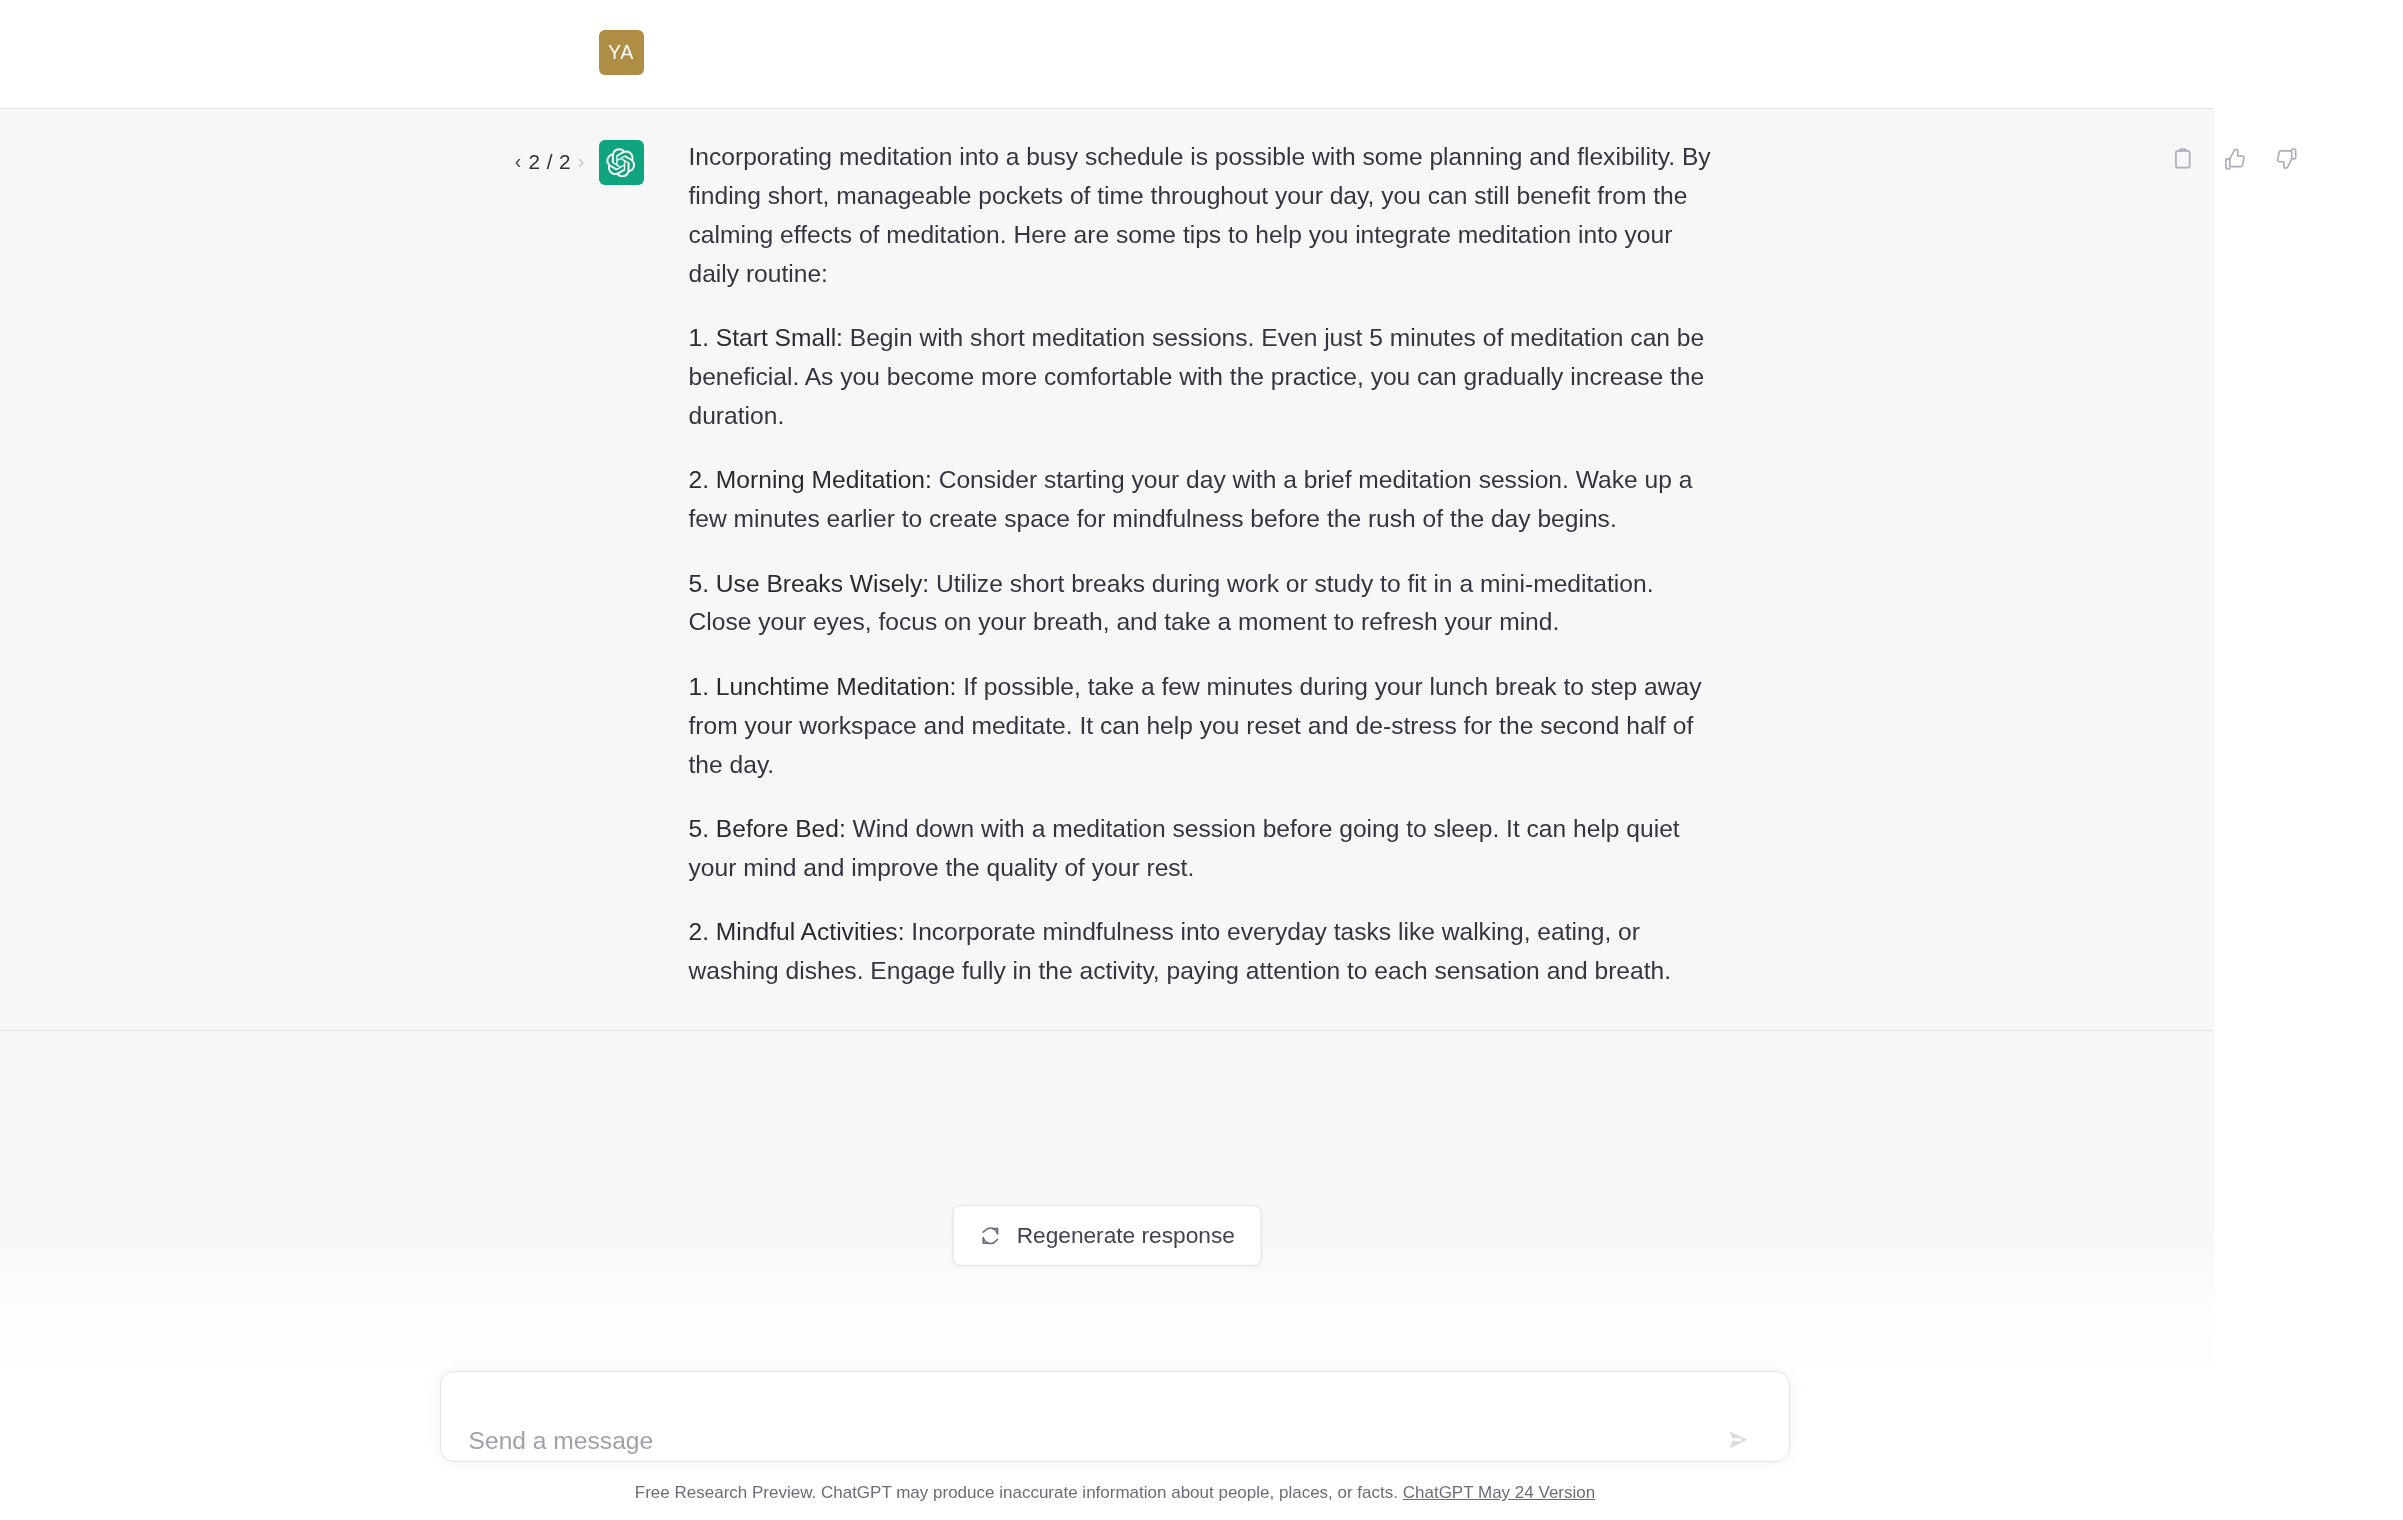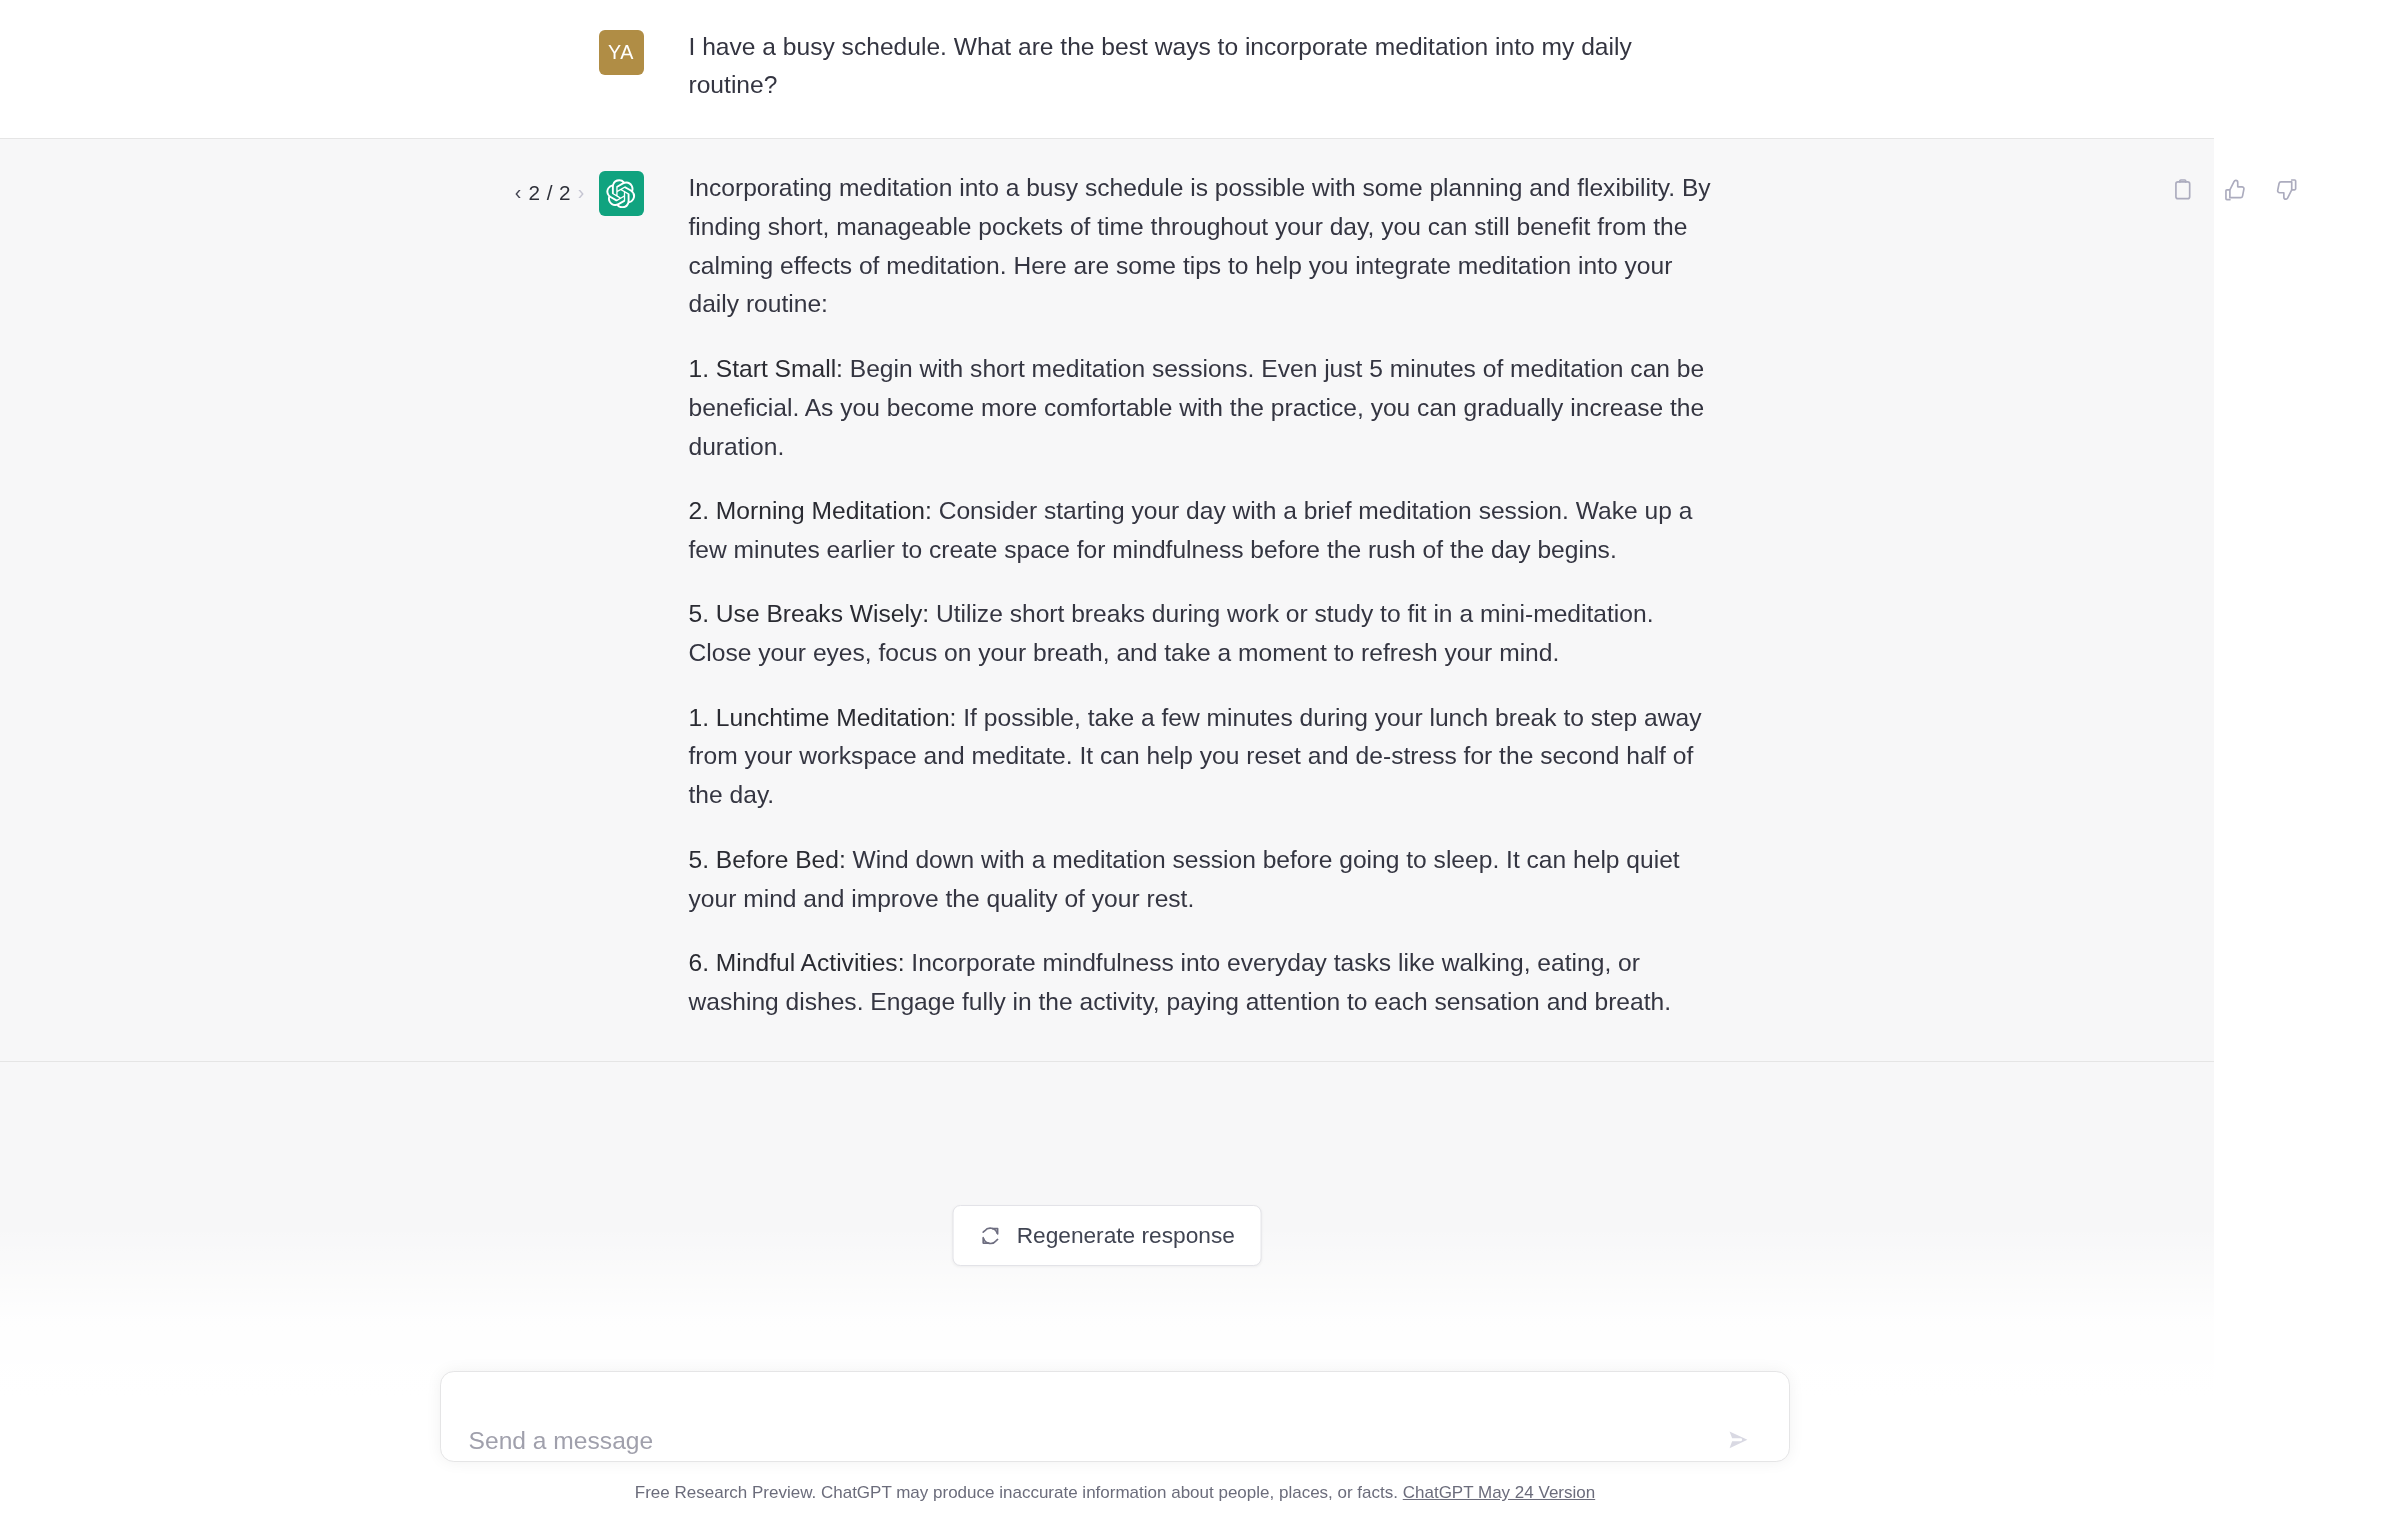--- a/index.html
+++ b/index.html
@@ -238,21 +238,20 @@
 
 <div class="app">
   <div class="scroll-area">
 
     <div class="msg-row user">
       <div class="msg-inner">
         <div class="gutter"></div>
         <div class="avatar user-avatar">
           <span>YA</span>
         </div>
-        <div class="content">I have a busy schedule. What are the best ways to incorporate meditation into my daily routine?</div>
       </div>
     </div>
 
     <div class="msg-row assistant">
       <div class="msg-inner">
 
         <div class="gutter">
           <div class="pagination">
             <span class="chev prev">‹</span>
             <span class="counter">2 / 2</span>
@@ -278,21 +277,21 @@
           <p>
             <b>5. Use Breaks Wisely:</b><span> Utilize short breaks during work or study to fit in a mini-meditation. Close your eyes, focus on your breath, and take a moment to refresh your mind.</span>
           </p>
           <p>
             <b>1. Lunchtime Meditation:</b><span> If possible, take a few minutes during your lunch break to step away from your workspace and meditate. It can help you reset and de-stress for the second half of the day.</span>
           </p>
           <p>
             <b>5. Before Bed:</b><span> Wind down with a meditation session before going to sleep. It can help quiet your mind and improve the quality of your rest.</span>
           </p>
           <p>
-            <b>6. Mindful Activities:</b><span> Incorporate mindfulness into everyday tasks like walking, eating, or washing dishes. Engage fully in the activity, paying attention to each sensation and breath.</span>
+            <b>2. Mindful Activities:</b><span> Incorporate mindfulness into everyday tasks like walking, eating, or washing dishes. Engage fully in the activity, paying attention to each sensation and breath.</span>
           </p>
         </div>
 
         <div class="actions">
           <div class="action-btn" title="Copy">
             <svg width="23.6" height="23.6" viewBox="0 0 24 24" fill="none" stroke="currentColor" stroke-width="1.7" stroke-linecap="round" stroke-linejoin="round">
               <rect x="5" y="4" width="14" height="17" rx="2"></rect>
               <path d="M9 4V3a1 1 0 0 1 1-1h4a1 1 0 0 1 1 1v1"></path>
             </svg>
           </div>

